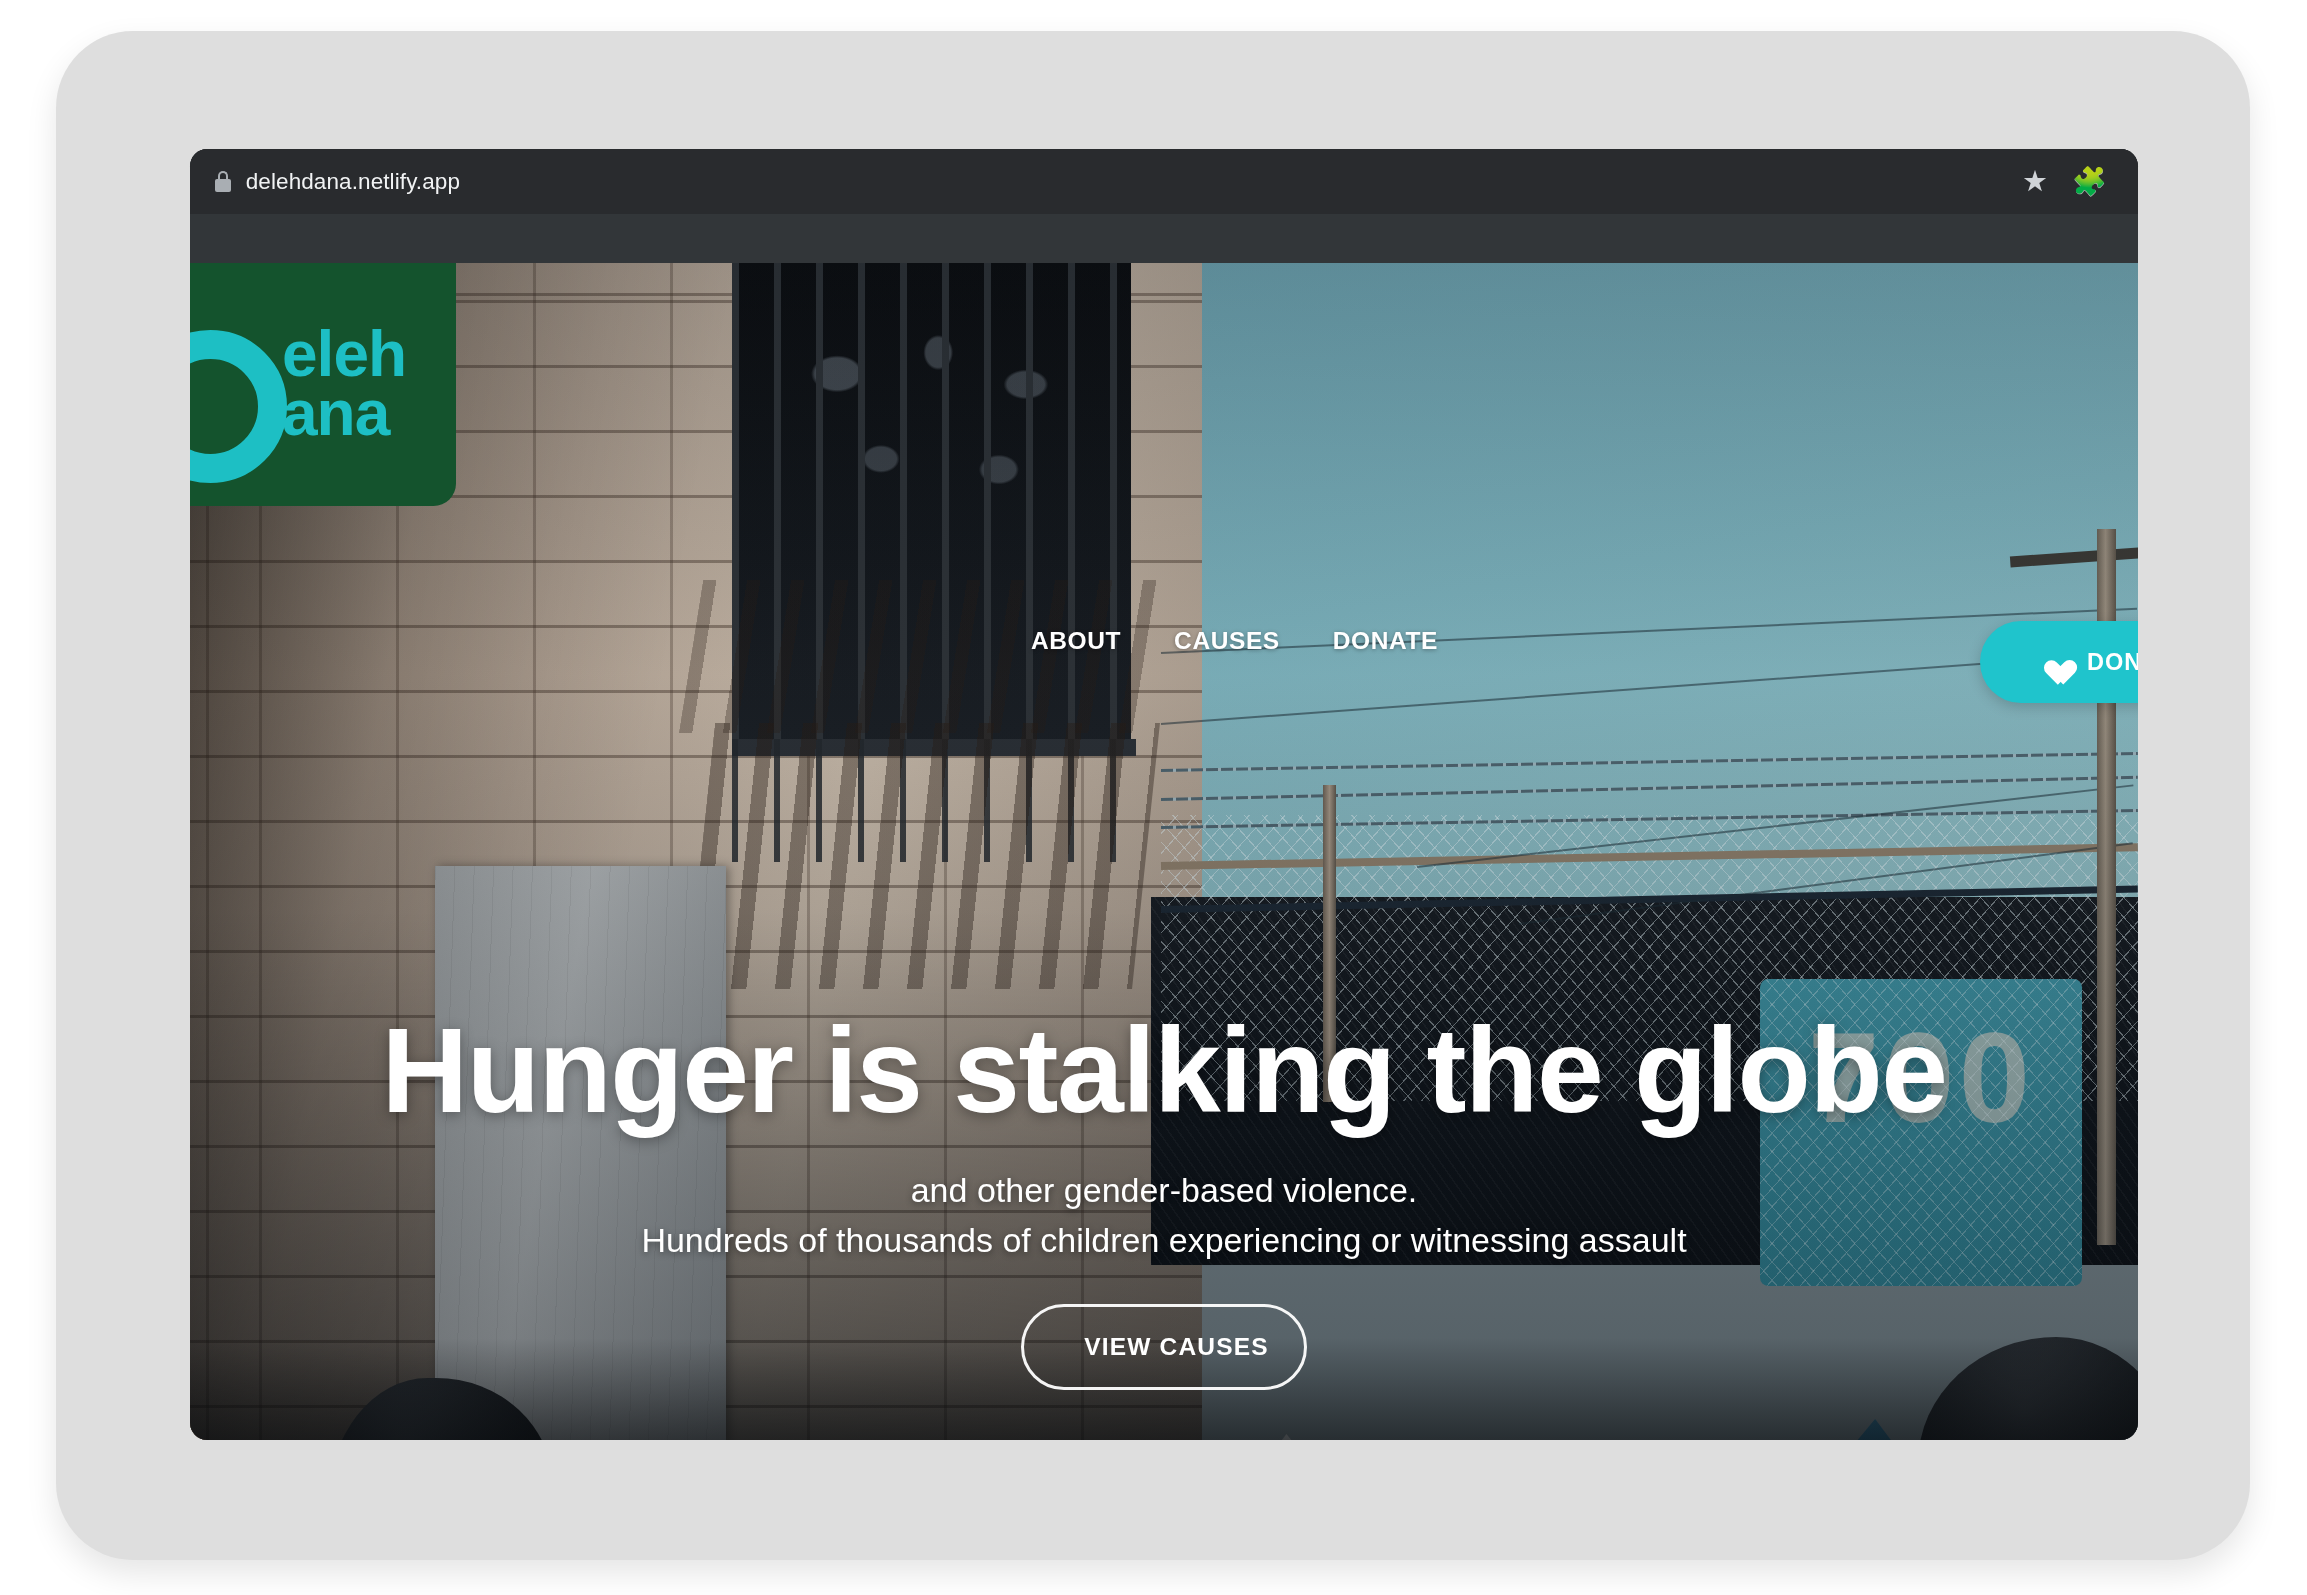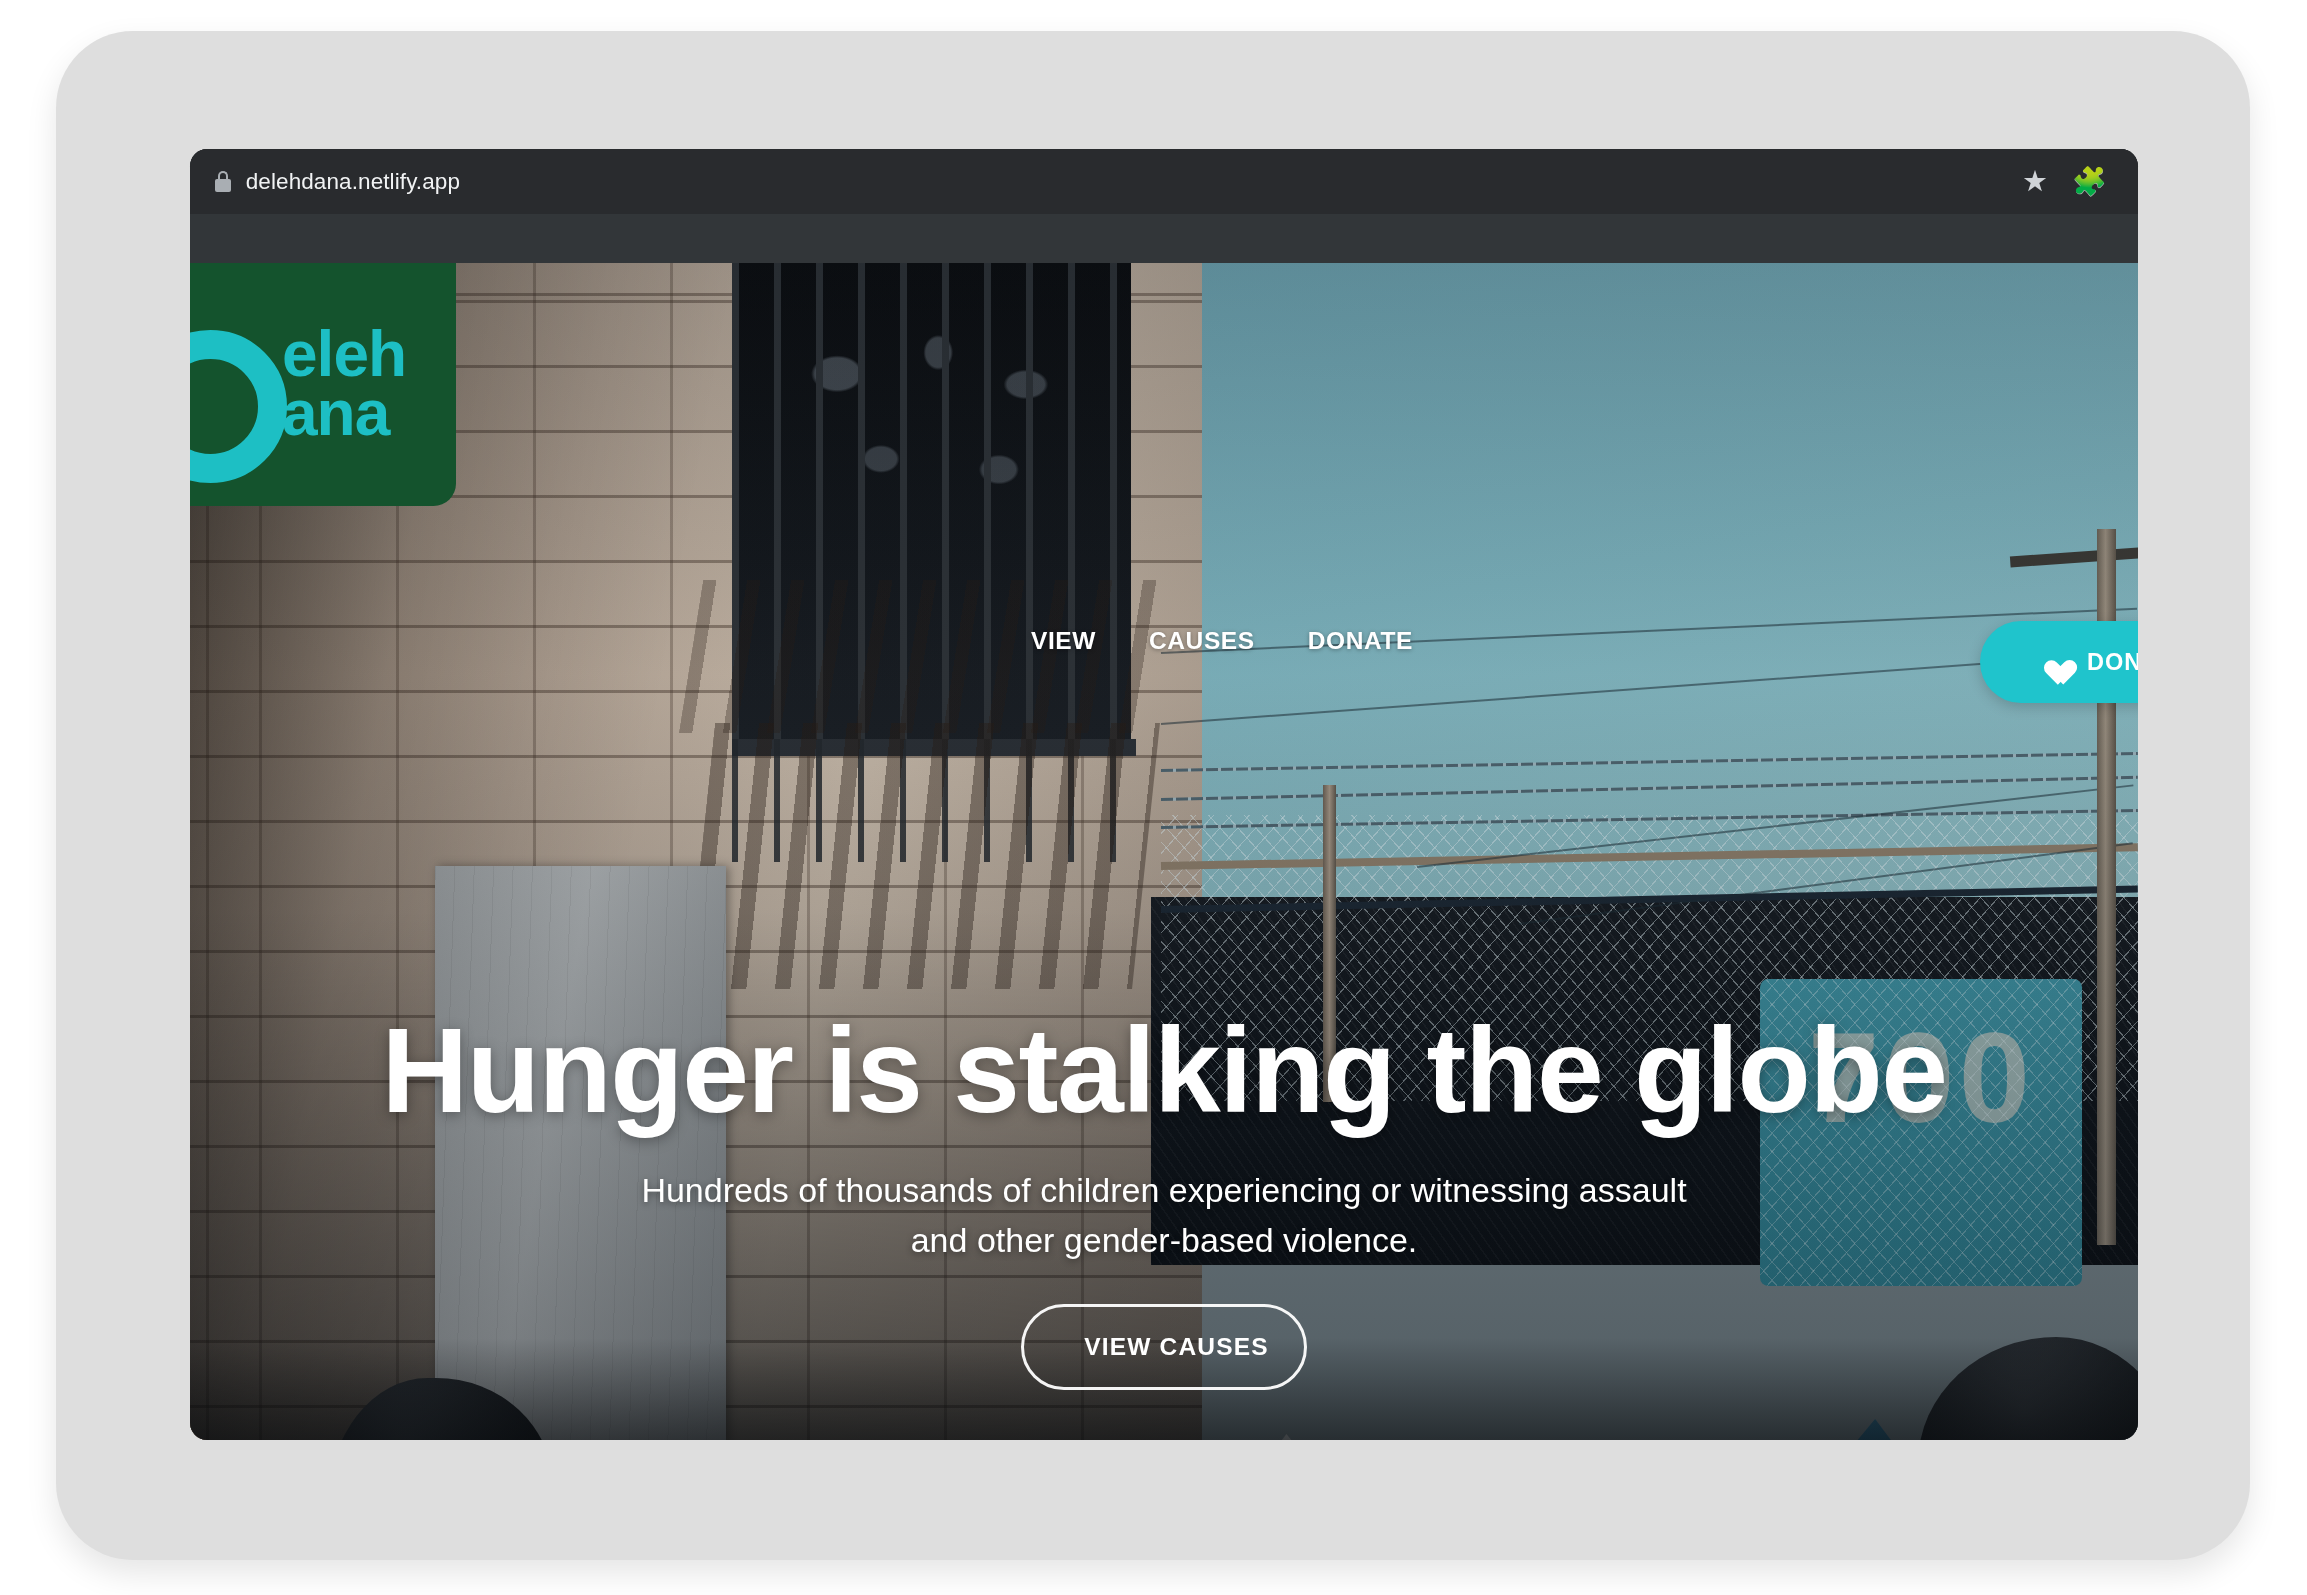--- a/index.html
+++ b/index.html
@@ -595,35 +595,35 @@
 
     <div class="logo-card">
       <div class="logo-mark"></div>
       <div class="logo-words">
         <div>eleh</div>
         <div>ana</div>
       </div>
     </div>
 
     <div class="nav-links">
-      <div class="nav-link">VIEW</div>
+      <div class="nav-link">ABOUT</div>
       <div class="nav-link">CAUSES</div>
       <div class="nav-link">DONATE</div>
     </div>
 
     <div class="donate-btn">
       <div class="heart-icon"></div>
       <div class="donate-label">DONATE NOW</div>
     </div>
 
     <div class="hero-copy">
       <div class="hero-title">Hunger is stalking the globe</div>
       <div class="hero-sub">
+        <div>and other gender-based violence.</div>
         <div>Hundreds of thousands of children experiencing or witnessing assault</div>
-        <div>and other gender-based violence.</div>
       </div>
       <div class="view-causes">
         <span>VIEW CAUSES</span>
       </div>
     </div>
 
   </div>
 </div>
 
 

